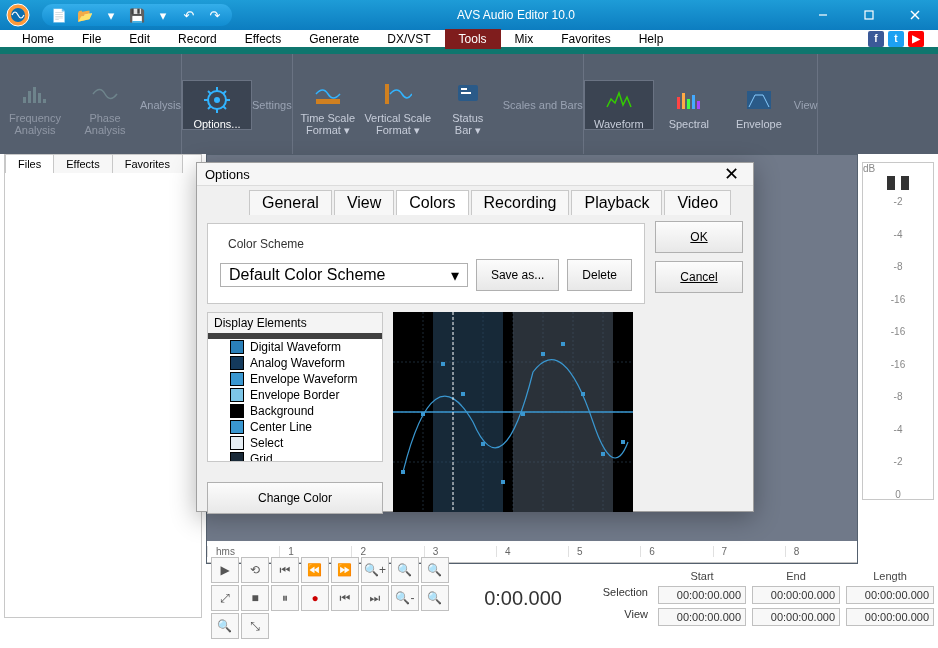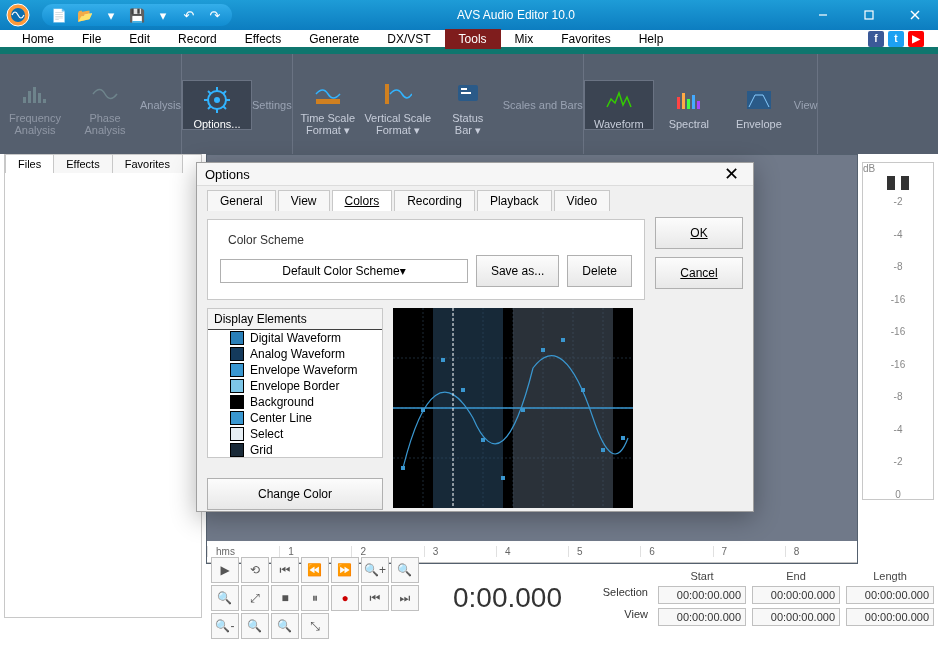--- a/index.html
+++ b/index.html
@@ -51,43 +51,43 @@
 .dbmeter .dblabel { font-size: 10px; color: #888; padding-right: 4px; }
 .dbmeter .bars { display: flex; justify-content: center; gap: 6px; padding: 2px 0 4px; }
 .dbmeter .bar { width: 8px; height: 14px; background: #333; }
 .dbmeter .scale { display: flex; flex-direction: column; justify-content: space-between; height: 308px; padding: 2px 10px; }
 .dbmeter .scale .sv { font-size: 10px; color: #888; text-align: center; }
 
 
 .transport { position: absolute; left: 210px; bottom: 8px; right: 4px; display: flex; align-items: center; gap: 14px; }
 .tgroup { display: flex; flex-wrap: wrap; width: 280px; }
 .tbtn { width: 28px; height: 26px; border: 1px solid #c0c0c0; background: #f8f8f8; display: flex; align-items: center; justify-content: center; font-size: 12px; color: #555; margin: 1px; }
-.timedisp { font-size: 28px; color: #333; padding: 0 16px; }
+.timedisp { font-size: 20px; color: #333; padding: 0 16px; }
 .timegrid { display: grid; grid-template-columns: 60px 88px 88px 88px; gap: 4px 6px; font-size: 11px; color: #333; }
 .timegrid .hdr { font-size: 11px; color: #444; text-align: center; }
 .timegrid .lbl { text-align: right; padding-right: 4px; }
 .timegrid .cell { border: 1px solid #c0c0c0; background: #f8f8f8; padding: 2px 4px; text-align: right; }
 
 
 .dialog { position: absolute; left: 196px; top: 162px; width: 558px; height: 350px; background: #f0f0f0; border: 1px solid #a0a0a0; box-shadow: 0 6px 24px rgba(0,0,0,0.3); display: flex; flex-direction: column; }
 .dialog .dlgtitle { display: flex; align-items: center; justify-content: space-between; height: 28px; padding: 0 8px; background: #f6f6f6; border-bottom: 1px solid #dcdcdc; font-size: 13px; }
 .dialog .close { font-size: 18px; cursor: pointer; padding: 0 6px; }
-.dialog .tabs { display: flex; padding: 4px 10px 0; font-size: 12px; }
+.dialog .tabs { display: flex; padding: 4px 10px 0; font-size: 16px; margin-left: 42px; }
 .dialog .tab { padding: 3px 12px; border: 1px solid #c8c8c8; border-bottom: none; background: #f7f7f7; margin-right: 2px; cursor: pointer; }
-.dialog .tab.active { background: #fff; text-decoration: underline; }
+.dialog .tab.active { background: #fff; }
 .dialog .body { display: flex; padding: 0 10px 10px; gap: 10px; flex: 1; }
 .dialog .left { flex: 1; display: flex; flex-direction: column; gap: 8px; }
 .dialog .right { width: 88px; display: flex; flex-direction: column; gap: 8px; padding-top: 6px; }
 .groupbox { border: 1px solid #c8c8c8; background: #fff; padding: 10px 12px 12px; }
 .groupbox .legend { font-size: 12px; color: #333; margin: -18px 0 8px 4px; background: #fff; display: inline-block; padding: 0 4px; }
-.combo { display: flex; align-items: center; border: 1px solid #b0b0b0; background: #fff; height: 24px; font-size: 12px; padding: 0 8px; flex: 1; justify-content: center; }
+.combo { display: flex; align-items: center; border: 1px solid #b0b0b0; background: #fff; height: 24px; font-size: 16px; padding: 0 8px; flex: 1; justify-content: space-between; }
 .btn { height: 32px; border: 1px solid #b0b0b0; background: linear-gradient(#fcfcfc,#e8e8e8); font-size: 12px; padding: 0 14px; cursor: pointer; display: inline-flex; align-items: center; justify-content: center; }
 .btn.wide { width: 100%; }
 .dispbox { border: 1px solid #c8c8c8; background: #fff; height: 150px; overflow-y: auto; font-size: 12px; }
-.dispbox .dhdr { background: #f4f4f4; padding: 3px 6px; border-bottom: 1px solid #404040; }
+.dispbox .dhdr { background: #f4f4f4; padding: 3px 6px; border-bottom: 6px solid #404040; }
 .dispbox .ditem { display: flex; align-items: flex-end; gap: 6px; padding: 1px 22px; }
 .dispbox .sw { width: 14px; height: 14px; border: 1px solid #000; }
 .preview { width: 240px; height: 200px; background: #000; position: relative; }
 .preview .marker { position: absolute; top: 2px; left: 54px; color: #fff; font-size: 10px; }
 .preview svg { position: absolute; inset: 0; }
 .changecolor { margin-top: 20px; }
 .lower { display: flex; gap: 10px; }
 .lower .leftcol { width: 176px; display: flex; flex-direction: column; }
 
 </style>

